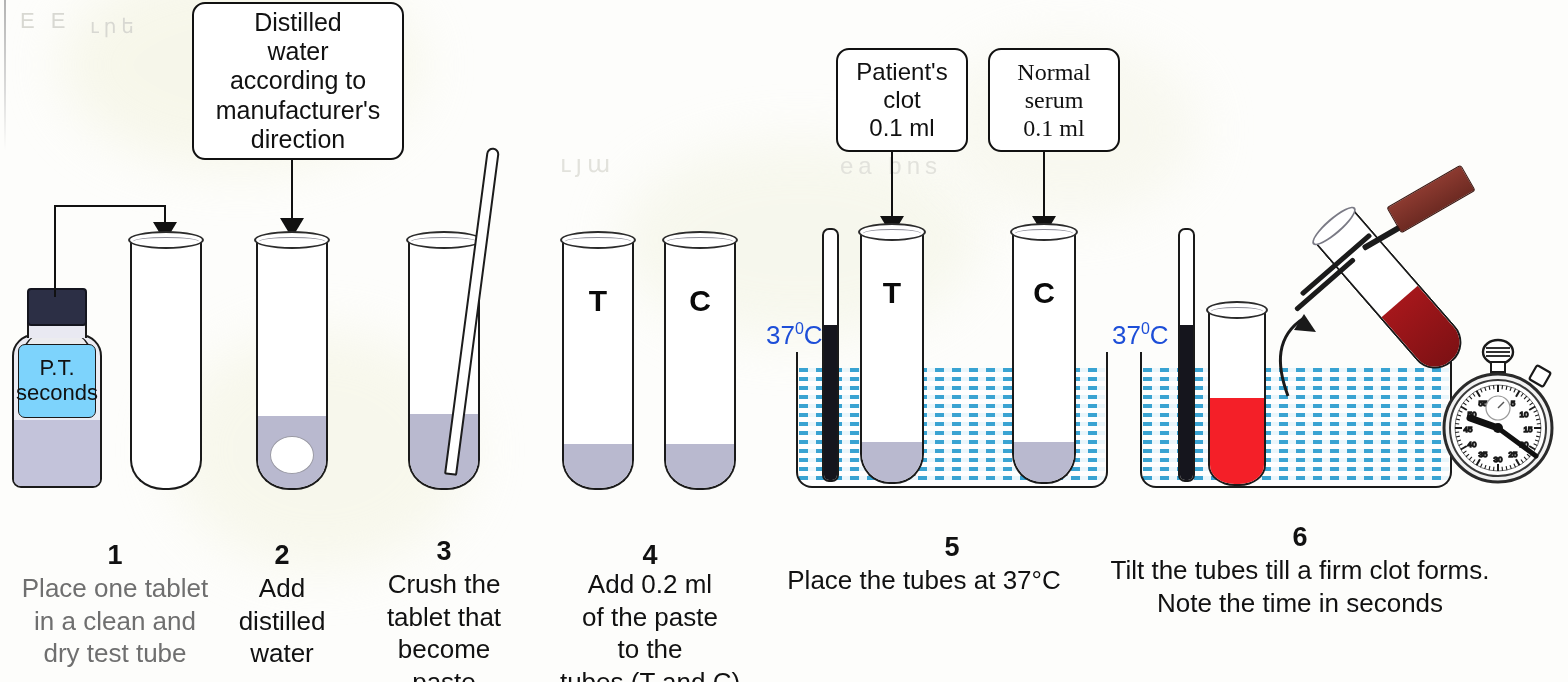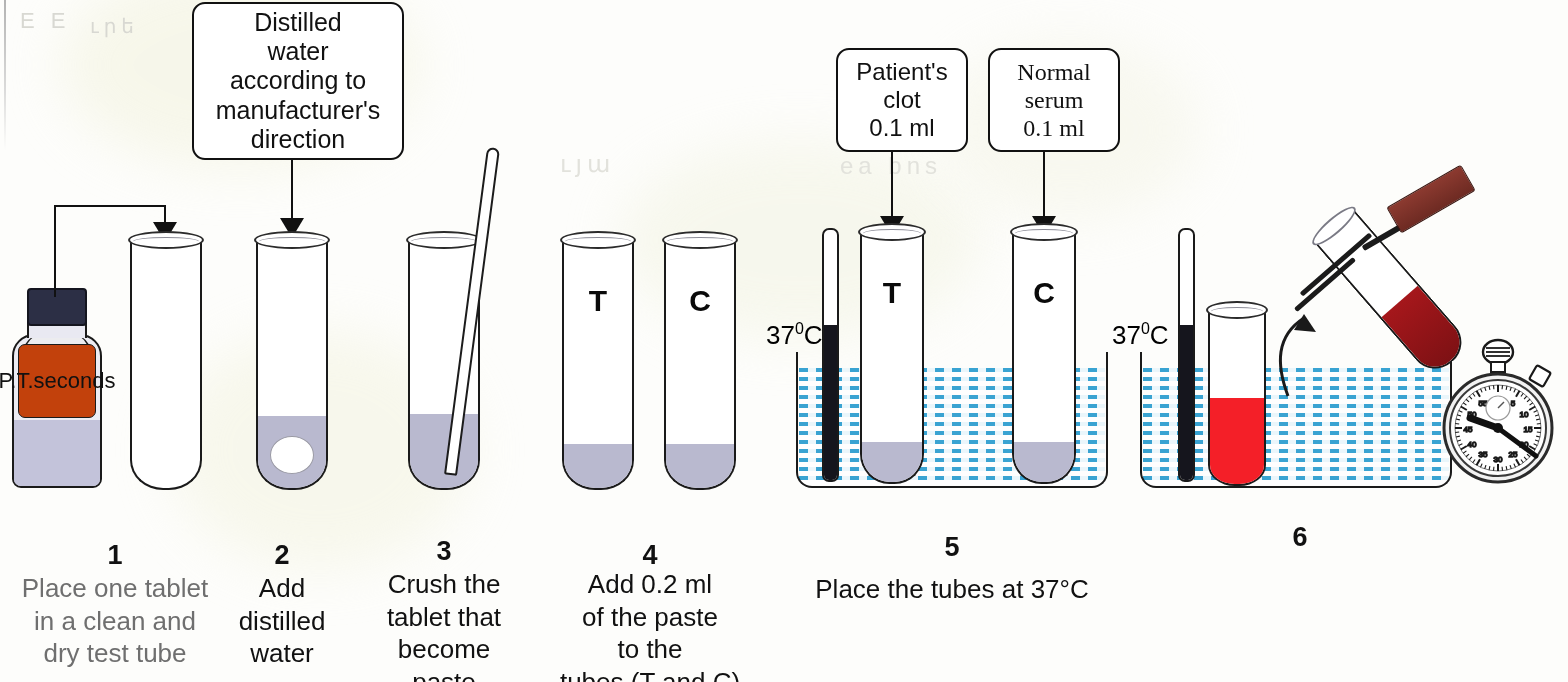--- a/index.html
+++ b/index.html
@@ -104,21 +104,21 @@
       #ffffff 4.5px,#ffffff 9px);
   }
 
   
   .thermo{position:absolute;}
   .thermo .glass{
     position:absolute;left:0;top:0;width:100%;height:100%;box-sizing:border-box;
     border:2.1px solid #1a1a1a;border-radius:7px;background:#fff;overflow:hidden;
   }
   .thermo .merc{position:absolute;left:0;width:100%;bottom:0;background:#15151d;}
-  .temp-label{position:absolute;font-size:26px;color:#000000;white-space:nowrap;}
+  .temp-label{position:absolute;font-size:26px;color:#1d4ed8;white-space:nowrap;}
   .temp-label sup{font-size:16px;vertical-align:super;}
 
   
   .bottle{position:absolute;}
   .bottle .cap{
     position:absolute;left:50%;transform:translateX(-50%);top:0;
     width:56px;height:34px;background:#2c2f45;border:2px solid #14151f;border-radius:4px;
   }
   .bottle .neck{
     position:absolute;left:50%;transform:translateX(-50%);top:32px;
@@ -130,22 +130,22 @@
     background:#ececf3;overflow:hidden;
   }
   .bottle .shoulder{
     position:absolute;left:50%;transform:translateX(-50%);top:44px;width:62px;height:26px;
     background:#ececeF;border-left:2px solid #1a1a1a;border-right:2px solid #1a1a1a;
     border-radius:40% 40% 0 0 / 70% 70% 0 0;
   }
   .bottle .contents{position:absolute;left:0;bottom:0;width:100%;height:44%;background:#c3c3da;}
   .bottle .label{
     position:absolute;left:6px;right:6px;top:56px;height:72px;
-    background:#c2410c;border:1.8px solid #1a1a1a;border-radius:7px;
-    display:flex;align-items:center;justify-content:center;
+    background:#7dd3fc;border:1.8px solid #1a1a1a;border-radius:7px;
+    display:flex;flex-direction:column;align-items:center;justify-content:center;
     font-size:22px;line-height:1.12;z-index:3;
   }
 
   
   .tilt-group{position:absolute;left:1268px;top:178px;width:210px;height:200px;}
   .tilt-tube{
     position:absolute;left:40px;top:48px;width:52px;height:180px;
     transform:rotate(-41deg);transform-origin:50% 0%;
   }
   .tilt-tube .tb{
@@ -458,17 +458,19 @@
 become
 paste</div>
 
   <div class="capnum" style="left:552px;top:540px;width:196px;">4</div>
   <div class="captxt" style="left:546px;top:568px;width:208px;">Add 0.2 ml
 of the paste
 to the
 tubes (T and C)</div>
 
   <div class="capnum" style="left:872px;top:532px;width:160px;">5</div>
-  <div class="captxt" style="left:800px;top:564px;width:304px;margin-top:9px;">Place the tubes at 37°C</div>
+  <div class="captxt" style="left:772px;top:564px;width:304px;">Place the tubes at 37°C</div>
 
   <div class="capnum" style="left:1240px;top:522px;width:120px;">6</div>
+  <div class="captxt" style="left:1104px;top:554px;width:392px;">Tilt the tubes till a firm clot forms.
+Note the time in seconds</div>
 
 </div>
 
 </body></html>

